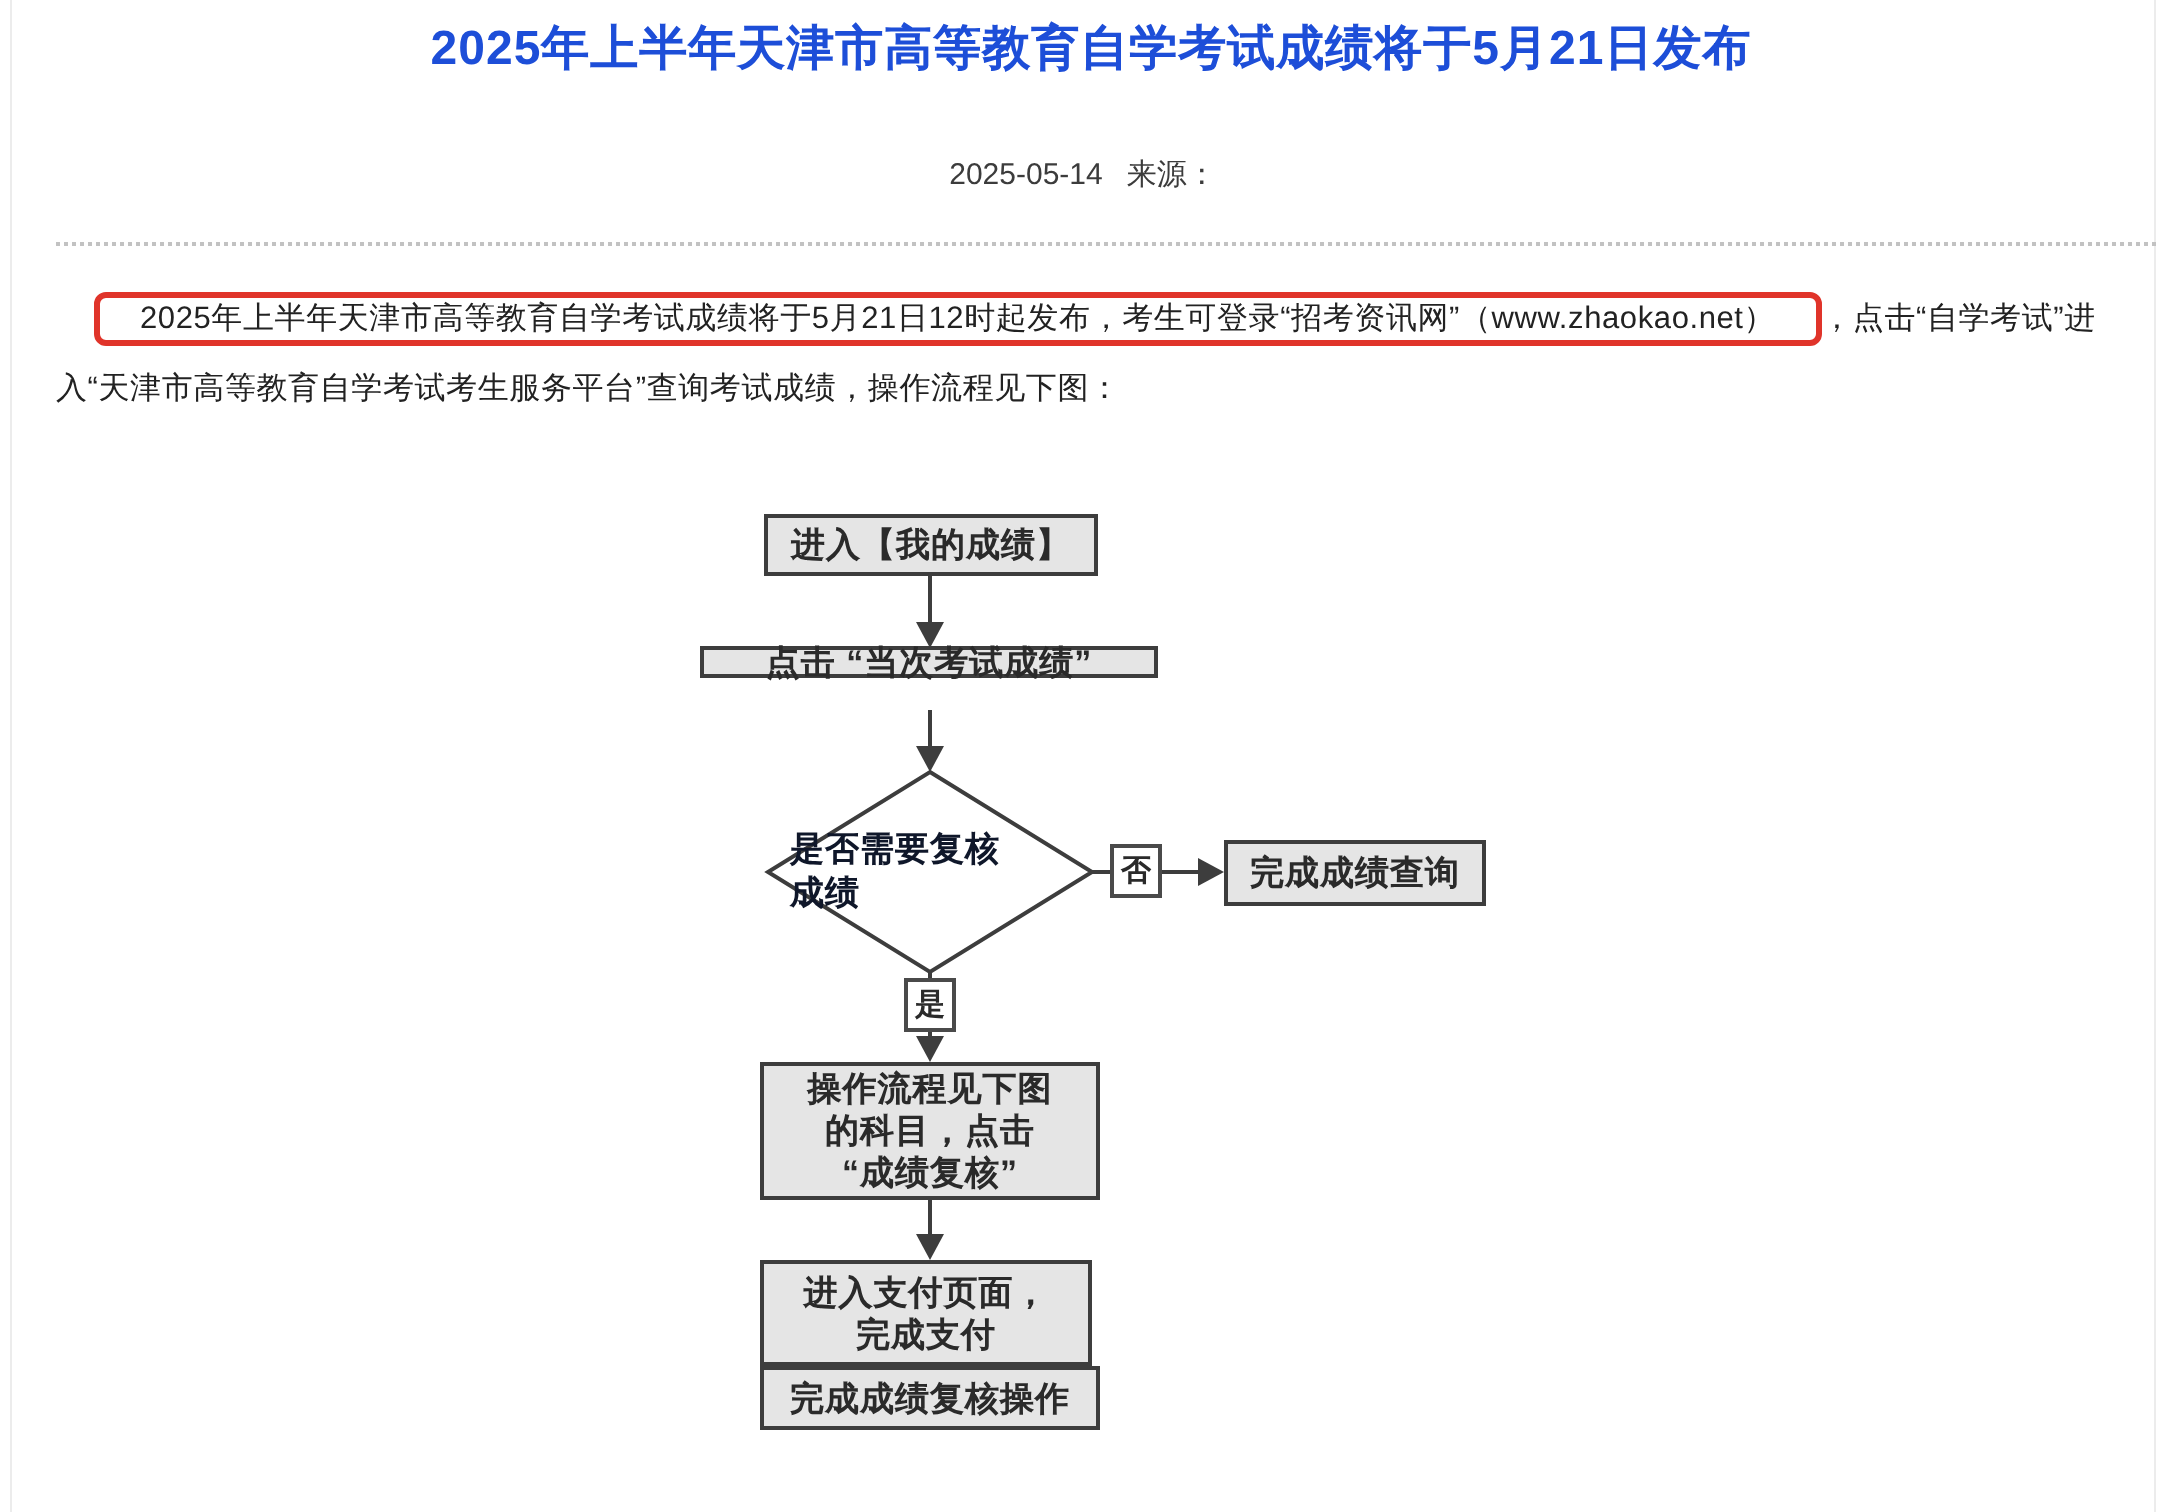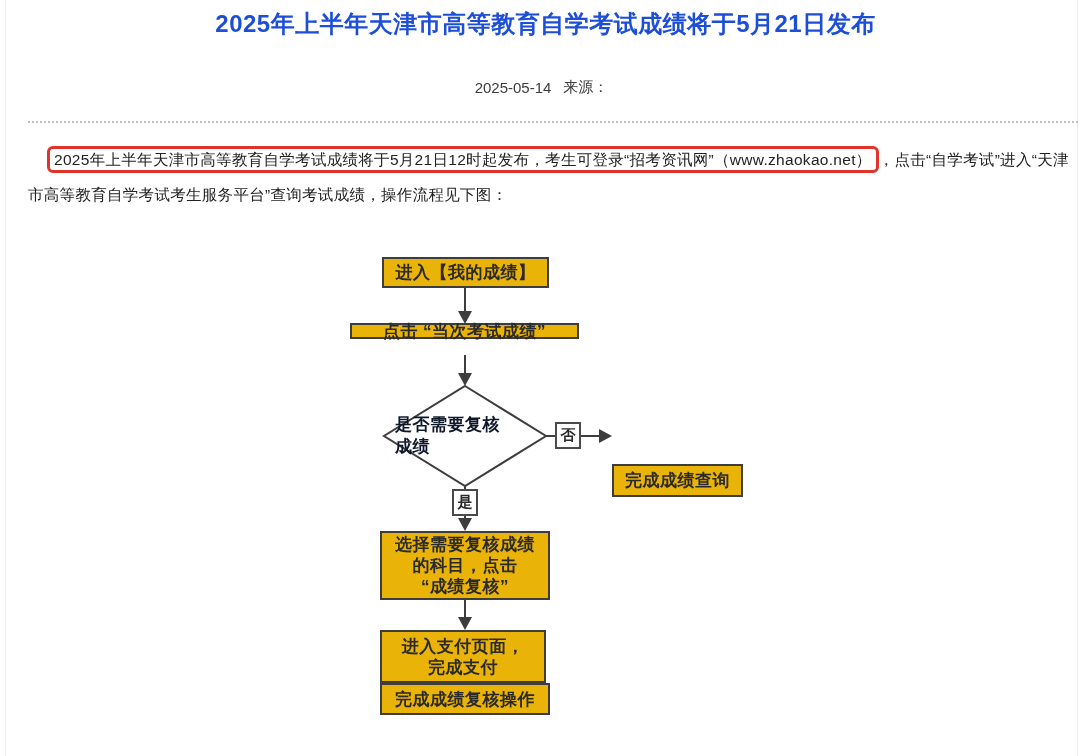--- a/index.html
+++ b/index.html
@@ -36,33 +36,33 @@
   }
   .article-paragraph {
     position: absolute; top: 142px; left: 28px; width: 1050px;
     font-size: 15.5px; line-height: 35px; color: #222222;
     text-indent: 19px;
     letter-spacing: 0.3px;
   }
   .highlight-box {
     border: 3px solid #e0342a;
     border-radius: 6px;
-    padding: 2px 4px;
+    padding: 2px 20px;
     box-decoration-break: slice;
   }
 
   
   .flow-svg {
     position: absolute; top: 0; left: 0;
     pointer-events: none;
   }
   .flow-box {
     position: absolute;
     border: 2px solid #3d3d3d;
-    background: #eab308;
+    background: #e5e5e5;
     display: flex; align-items: center; justify-content: center;
     text-align: center;
     font-size: 17px; font-weight: 600; color: #2a2a2a;
     white-space: pre-line;
     line-height: 21px;
     letter-spacing: 0.5px;
   }
   .flow-label {
     position: absolute;
     border: 2px solid #4a4a4a;
@@ -135,25 +135,25 @@
 
   <div class="flow-box" style="left:382px; top:257px; width:167px; height:31px;">进入【我的成绩】</div>
 
   <div class="flow-box" style="left:350px; top:323px; width:229px; height:16px;">点击 “当次考试成绩”</div>
 
   <div class="decision-text" style="left:395px; top:414px; width:140px;">是否需要复核
 成绩</div>
 
   <div class="flow-label" style="left:555px; top:422px; width:26px; height:27px;">否</div>
 
-  <div class="flow-box" style="left:612px; top:420px; width:131px; height:33px;margin-top:44px;">完成成绩查询</div>
+  <div class="flow-box" style="left:612px; top:420px; width:131px; height:33px;">完成成绩查询</div>
 
   <div class="flow-label" style="left:452px; top:489px; width:26px; height:27px;">是</div>
 
-  <div class="flow-box" style="left:380px; top:531px; width:170px; height:69px;">选择需要复核成绩
+  <div class="flow-box" style="left:380px; top:531px; width:170px; height:69px;">操作流程见下图
 的科目，点击
 “成绩复核”</div>
 
   <div class="flow-box" style="left:380px; top:630px; width:166px; height:53px;">进入支付页面，
 完成支付</div>
 
   <div class="flow-box" style="left:380px; top:683px; width:170px; height:32px;">完成成绩复核操作</div>
 </div>
 
 </body></html>

